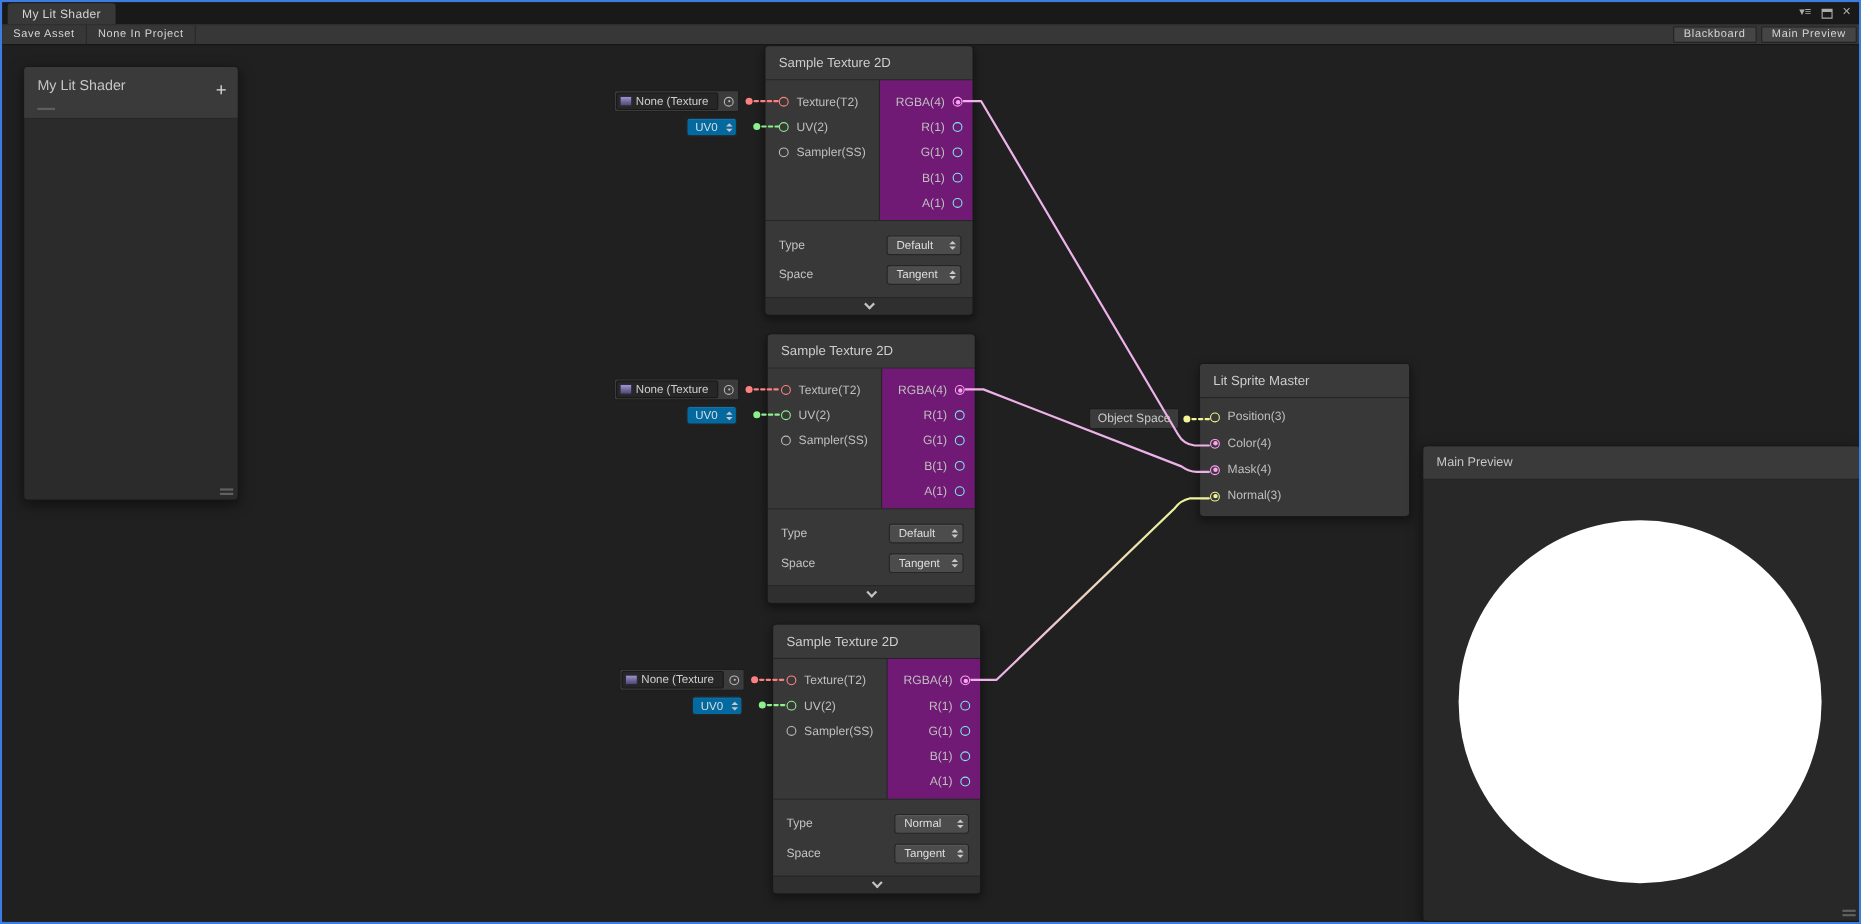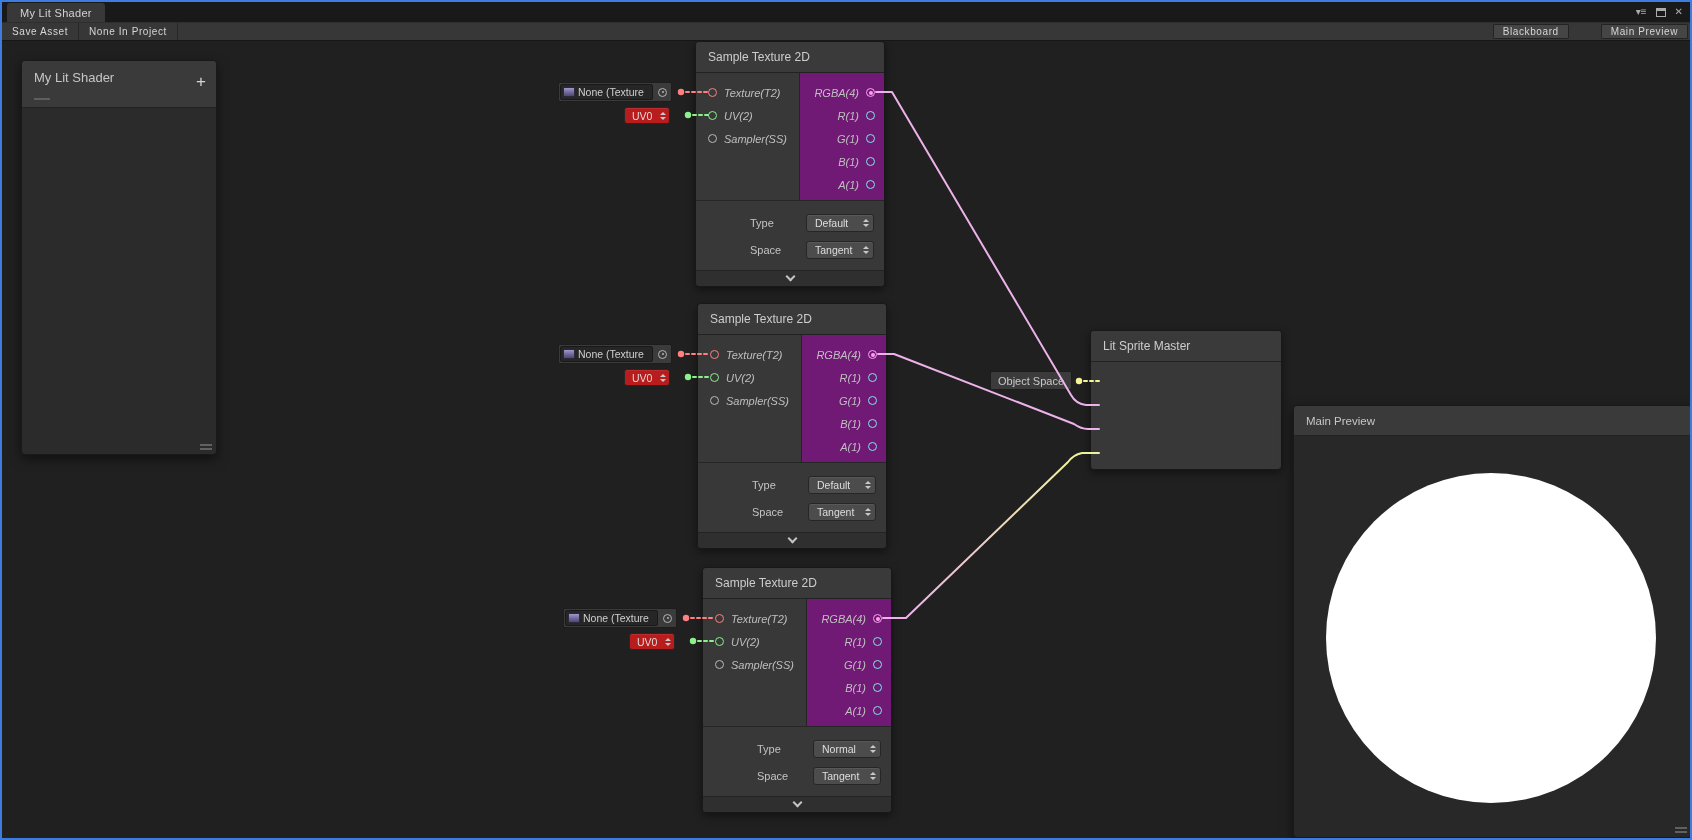--- a/index.html
+++ b/index.html
@@ -20,50 +20,50 @@
          padding:0 13px; display:flex; align-items:center; font-size:11px; color:#d4d4d4; letter-spacing:.3px; }
   .win-icons { position:absolute; right:7px; top:0; height:20px; display:flex; gap:9px; align-items:center; color:#ababab; }
   .win-icons .glyph { font-size:10px; line-height:10px; }
   .max-icon { width:10px; height:9px; border:1.5px solid #ababab; border-top-width:3px; }
   .close-glyph { font-size:11px; }
 
   .toolbar { position:absolute; left:0; top:20px; right:0; height:19px; background:#373737;
              border-top:1px solid #2e2e2e; border-bottom:1px solid #161616;
              display:flex; align-items:stretch; font-size:10px; color:#d6d6d6; letter-spacing:.6px; z-index:50; }
   .tbtn { display:flex; align-items:center; padding:0 10px; border-right:1px solid #292929; cursor:default; }
-  .tb-right { margin-left:auto; display:flex;gap:28px; }
+  .tb-right { margin-left:auto; display:flex; }
   .tbtn.raised { background:#454545; border:1px solid #232323; margin:1px 2px 1px 2px; border-radius:1px; padding:0 9px; }
 
   
   .graph { position:absolute; left:0; top:39px; right:0; bottom:0; background:#202020; z-index:1; }
 
   .edges { position:absolute; inset:0; width:1692px; height:840px; z-index:30; pointer-events:none; }
   .edge { fill:none; stroke-width:2; stroke-linejoin:round; stroke-linecap:round; }
   .dash { fill:none; stroke-width:2; stroke-dasharray:3 3; stroke-linecap:round; }
 
   
   .node { position:absolute; width:190px; background:#2d2d2d; border:1px solid #181818; border-radius:4px;
           box-shadow:0 3px 9px rgba(0,0,0,.45); z-index:10; }
   .node-header { height:31px; background:#3a3a3a; border-bottom:1px solid #222;
                  border-radius:3px 3px 0 0; display:flex; align-items:center; padding:0 12px;
                  font-size:12px; color:#cdcdcd; }
-  .node-body { display:flex;font-style:italic; }
+  .node-body { display:flex; }
   .col-in  { width:104px; background:#383838; padding:8px 0 4px; border-right:1px solid #242424; }
   .col-out { flex:1; background:#701a75; padding:8px 0 4px; }
   .prow { height:23px; display:flex; align-items:center; gap:7px; font-size:11px; color:#bfbfbf; }
   .col-in  .prow { padding-left:12px; }
   .col-out .prow { justify-content:flex-end; padding-right:9px; }
   .port { width:9px; height:9px; border-radius:50%; border:1.5px solid currentColor; position:relative; flex:none; background:transparent; }
   .port.filled::after { content:""; position:absolute; inset:1.5px; border-radius:50%; background:currentColor; }
   .c-v4 { color:#ff9ff3; } .c-v1 { color:#7ce9e9; } .c-v3 { color:#f5f595; }
   .c-tex { color:#ff8080; } .c-uv { color:#8cf08c; } .c-ss { color:#bababa; }
 
   .node-controls { background:#383838; border-top:1px solid #262626; padding:13px 10px 2px 12px; }
   .ctl-row { display:flex; align-items:center; justify-content:space-between; height:18px; margin-bottom:9px;
-             font-size:11px; color:#c3c3c3;margin-left:42px; }
+             font-size:11px; color:#c3c3c3; }
   .dropdown { width:68px; height:18px; background:#4c4c4c; border:1px solid #262626; border-radius:3px;
               display:flex; align-items:center; padding:0 4px 0 8px; font-size:10.5px; color:#dedede;
               box-shadow:inset 0 1px 0 rgba(255,255,255,.07); }
   .dd-label { flex:1; overflow:hidden; white-space:nowrap; }
   .dd-arrows { display:flex; flex-direction:column; align-items:center; flex:none; }
   .dd-arrows i { display:block; width:0; height:0; border-left:3px solid transparent; border-right:3px solid transparent; }
   .dd-arrows .up { border-bottom:3.5px solid #c9c9c9; margin-bottom:2px; }
   .dd-arrows .dn { border-top:3.5px solid #c9c9c9; }
 
   .node-footer { height:16px; background:#2f2f2f; border-top:1px solid #242424; border-radius:0 0 3px 3px;
@@ -76,21 +76,21 @@
                 border-radius:2px; display:flex; align-items:center; z-index:10; }
   .tex-field { flex:1; height:16px; margin:1px; background:#262626; border:1px solid #191919; border-radius:2px;
                display:flex; align-items:center; gap:3px; padding:0 2px; overflow:hidden; }
   .tex-thumb { width:12px; height:10px; border-radius:1px; flex:none;
                background:linear-gradient(180deg,#a395cf 0%,#6f6899 55%,#4c4a6d 100%); border:1px solid #2a2a3a; }
   .tex-label { font-size:10.5px; color:#cfcfcf; white-space:nowrap; }
   .picker { width:17px; display:flex; align-items:center; justify-content:center; flex:none; }
   .picker-icon { width:9px; height:9px; border:1px solid #b5b5b5; border-radius:50%; position:relative; }
   .picker-icon::after { content:""; position:absolute; inset:2.5px; background:#b5b5b5; border-radius:50%; }
 
-  .uv-widget { position:absolute; width:46px; height:17px; background:#b91c1c; border:1px solid #262626;
+  .uv-widget { position:absolute; width:46px; height:17px; background:#0369a1; border:1px solid #262626;
                border-radius:3px; display:flex; align-items:center; padding:0 3px 0 7px;
                font-size:10.5px; color:#dedede; z-index:10; box-shadow:inset 0 1px 0 rgba(255,255,255,.07); }
 
   .objspace-widget { position:absolute; left:988px; top:369px; width:82px; height:19px; background:#3b3b3b;
                      border:1px solid #1d1d1d; border-radius:2px; display:flex; align-items:center;
                      justify-content:center; font-size:11px; color:#c9c9c9; z-index:10; }
 
   
   .master { position:absolute; left:1088px; top:328px; width:192px; height:140px; background:#383838;
             border:1px solid #181818; border-radius:4px; box-shadow:0 3px 9px rgba(0,0,0,.45); z-index:10; }
@@ -410,20 +410,38 @@
   </div>
 
   <div class="objspace-widget">
     <span>Object Space</span>
   </div>
 
   <div class="master">
     <div class="node-header">
       <span>Lit Sprite Master</span>
     </div>
+    <div class="master-body">
+      <div class="prow">
+        <span class="port c-v3"></span>
+        <span>Position(3)</span>
+      </div>
+      <div class="prow">
+        <span class="port c-v4 filled"></span>
+        <span>Color(4)</span>
+      </div>
+      <div class="prow">
+        <span class="port c-v4 filled"></span>
+        <span>Mask(4)</span>
+      </div>
+      <div class="prow">
+        <span class="port c-v3 filled"></span>
+        <span>Normal(3)</span>
+      </div>
+    </div>
   </div>
 
   <svg class="edges" viewBox="0 0 1692 840">
     <defs>
       <linearGradient id="gv43" gradientUnits="userSpaceOnUse" x1="904" y1="616" x2="1066" y2="459">
         <stop offset="0" stop-color="#edb2e9"></stop>
         <stop offset="1" stop-color="#eef29b"></stop>
       </linearGradient>
     </defs>
 

